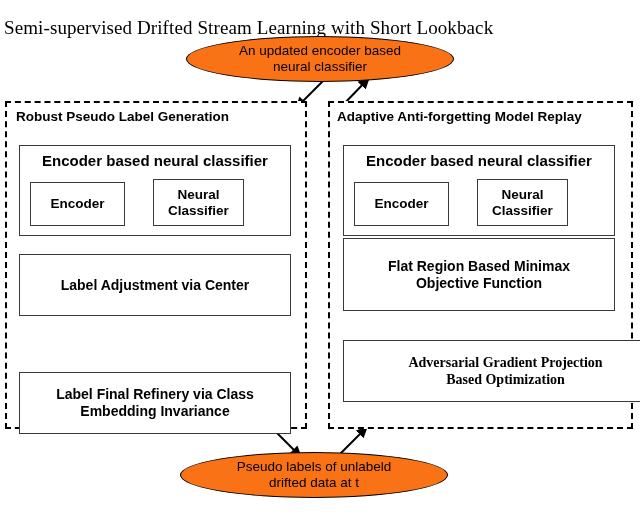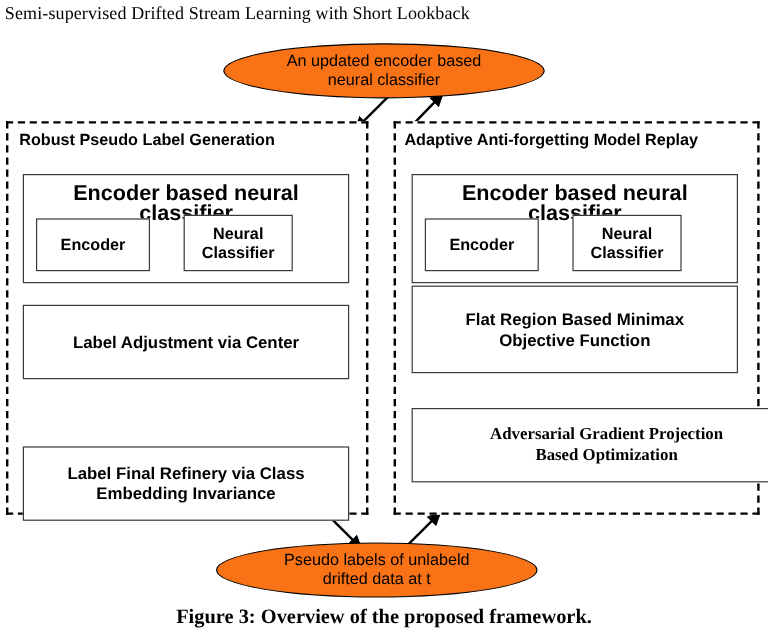--- a/index.html
+++ b/index.html
@@ -20,23 +20,23 @@
     position: absolute;
     left: 0; top: 0;
     width: 640px;
     height: 531px;
   }
 
   
   .running-head {
     position: absolute;
     left: 4px;
-    top: 2px;
+    top: 18px;
     font-family: "Liberation Serif", serif;
-    font-size: 15px;
+    font-size: 19px;
     line-height: 20px;
     letter-spacing: 0.1px;
     white-space: nowrap;
   }
 
   
   #connectors {
     position: absolute;
     left: 0; top: 0;
     width: 640px;
@@ -106,21 +106,21 @@
     box-sizing: border-box;
     border: 1.8px solid #3a3a3a;
     background: #fff;
   }
   .group-title {
     position: absolute;
     left: 0; right: 0;
     top: 7px;
     text-align: center;
     font-weight: bold;
-    font-size: 18px;
+    font-size: 15px;
     line-height: 16px;
   }
 
   .inner-box {
     position: absolute;
     box-sizing: border-box;
     border: 1.8px solid #3a3a3a;
     background: #fff;
     display: flex;
     align-items: center;
@@ -288,15 +288,14 @@
     </span>
   </div>
 
   <div class="ellipse" id="ellipse-bottom">
     <span class="etext">
       <span>Pseudo labels of unlabeld</span><br>
       <span>drifted data at t</span>
     </span>
   </div>
 
-  <div class="caption">Figure 3: Overview of the proposed framework.</div>
 
 </div>
 
 </body></html>

